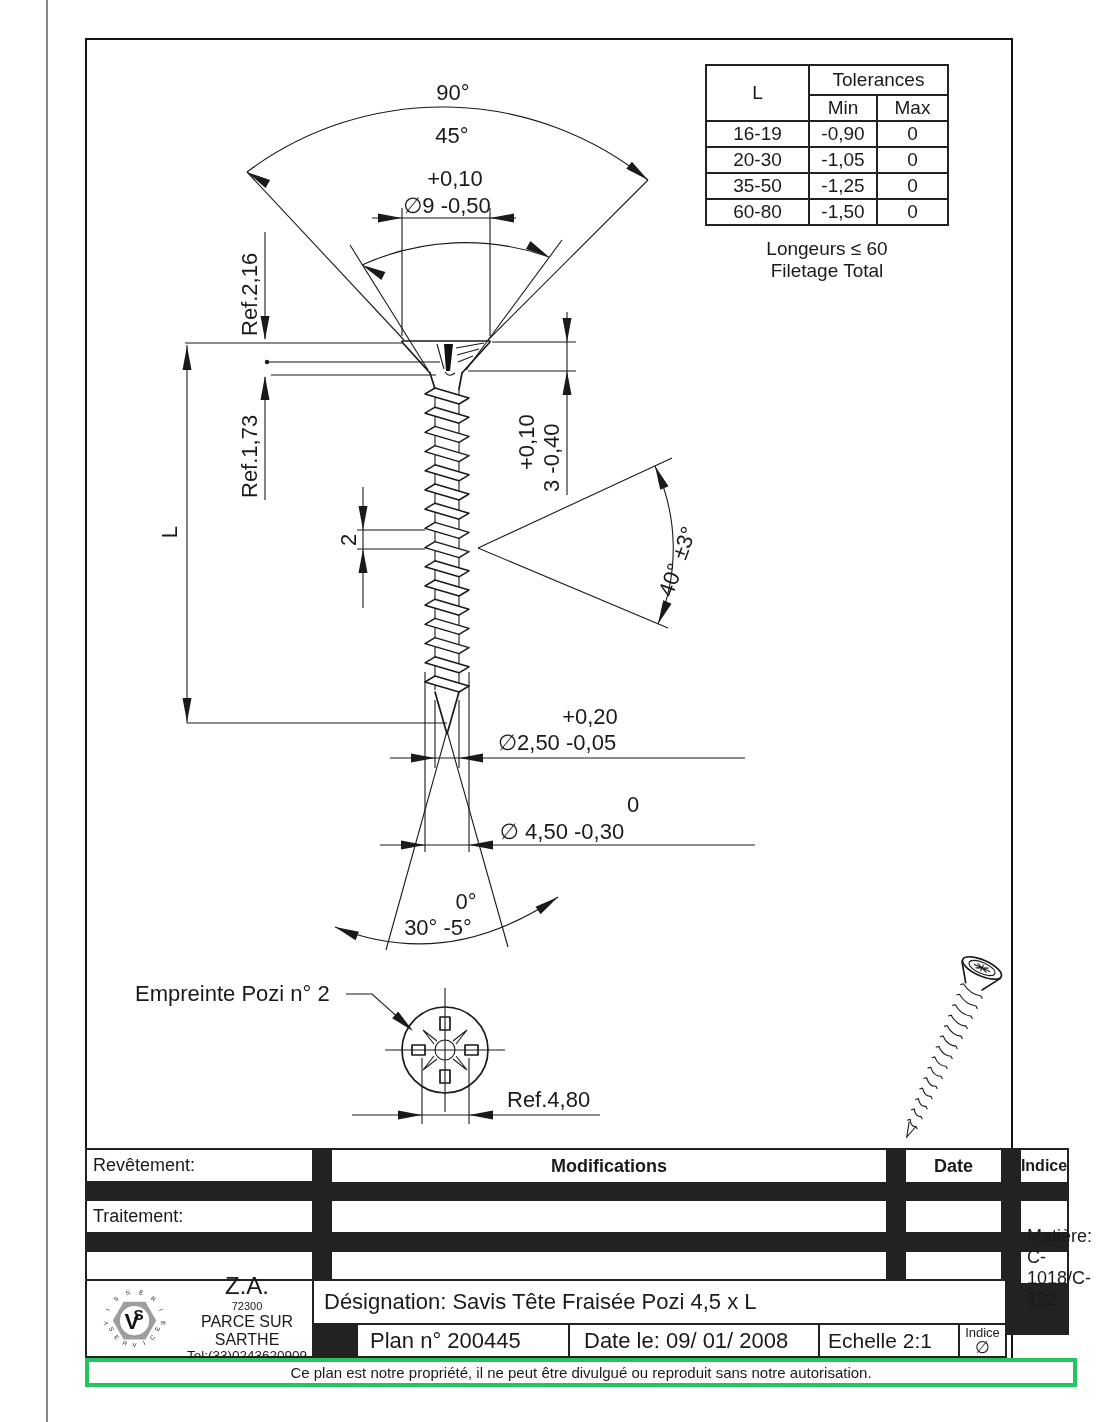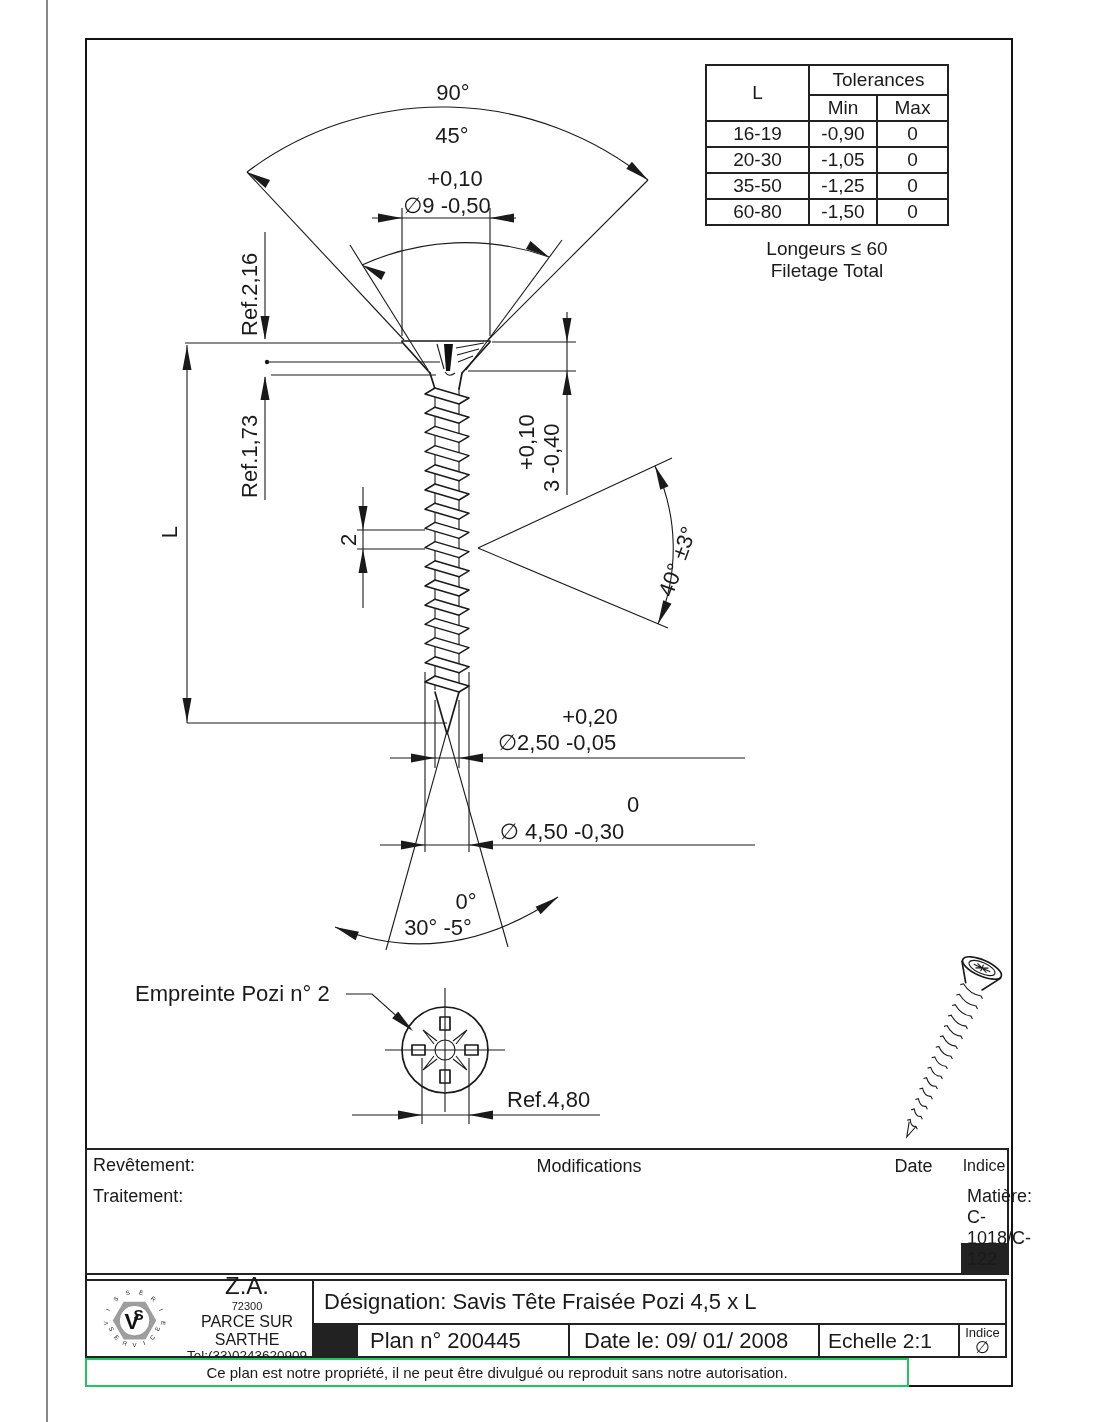--- a/index.html
+++ b/index.html
@@ -12,32 +12,32 @@
   svg.art .d{stroke:#1a1a1a;stroke-width:1.1;fill:none;stroke-linecap:butt;}
   svg.art .f{fill:#1a1a1a;stroke:none;}
   svg.art text{fill:#1a1a1a;font-family:"Liberation Sans",sans-serif;font-size:22px;}
   
   .tol{left:705px;top:64px;display:grid;grid-template-columns:101px 66px 69px;grid-template-rows:28px 24px 24px 24px 24px 24px;gap:2px;background:#222;border:2px solid #222;}
   .tol .c{background:#fff;display:flex;align-items:center;justify-content:center;font-size:19px;}
   .tol .l-span{grid-column:1;grid-row:1/span 2;}
   .tol .tolhead{grid-column:2/span 2;grid-row:1;}
   .tol-note{left:707px;width:240px;text-align:center;font-size:19px;}
   
-  .mods{left:85px;top:1148px;display:grid;grid-template-columns:225px 554px 95px 46px;grid-template-rows:31px 31px 31px 30px;gap:0;background:#222;border:2px solid #222;}
+  .mods{left:85px;top:1148px;display:grid;grid-template-columns:225px 554px 95px 46px;grid-template-rows:31px 31px 31px 30px;gap:20px;background:#222;border:2px solid #222;}
   .mods .c{background:#fff;display:flex;align-items:center;font-size:18px;padding:0 6px;box-sizing:border-box;}
-  .mods .ctr{justify-content:center;padding:16px;}
+  .mods .ctr{justify-content:center;padding:16px;font-weight:bold;}
   .mods .sm{font-size:16px;}
   .tb{left:85px;top:1279px;display:grid;grid-template-columns:225px 254px 248px 138px 45px;grid-template-rows:42px 31px;gap:2px;background:#222;border:2px solid #222;}
   .tb .c{background:#fff;display:flex;align-items:center;font-size:22px;box-sizing:border-box;}
   .tb .logo-cell{grid-column:1;grid-row:1/span 2;padding:0;display:flex;align-items:center;}
   .tb .desig{grid-column:2/span 4;grid-row:1;padding-left:10px;}
   .tb .indice-cell{flex-direction:column;justify-content:center;line-height:1;}
   .tb .indice-cell .lab{font-size:13px;}
   .tb .indice-cell .val{font-size:17px;}
-  .disc{left:85px;top:1358px;width:824px;height:29px;border:2px solid #22c55e;box-sizing:border-box;display:flex;align-items:center;justify-content:center;font-size:15px;background:#fff;}
+  .disc{left:85px;top:1358px;width:992px;height:29px;border:4px solid #22c55e;box-sizing:border-box;display:flex;align-items:center;justify-content:center;font-size:15px;background:#fff;}
   
   .logo-txt{display:flex;flex-direction:column;justify-content:center;line-height:1.12;text-align:center;}
   .logo-txt .za{font-size:24px;}
   .logo-txt .zip{font-size:11px;}
   .logo-txt .city{font-size:16px;}
   .logo-txt .tel{font-size:13.5px;}
   .ringch{font-size:7.5px;fill:#222;text-anchor:middle;font-family:"Liberation Sans",sans-serif;}
 </style>
 </head>
 <body>

